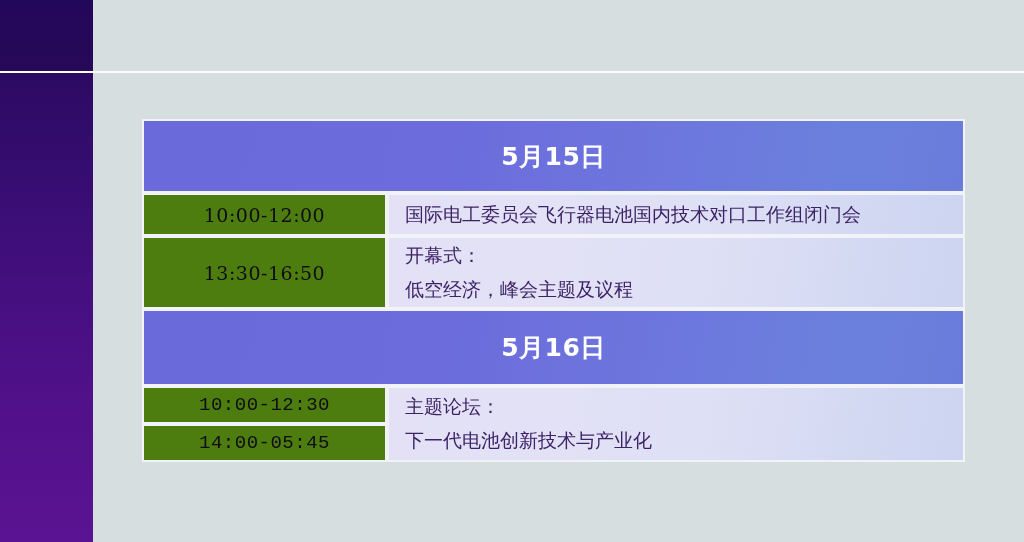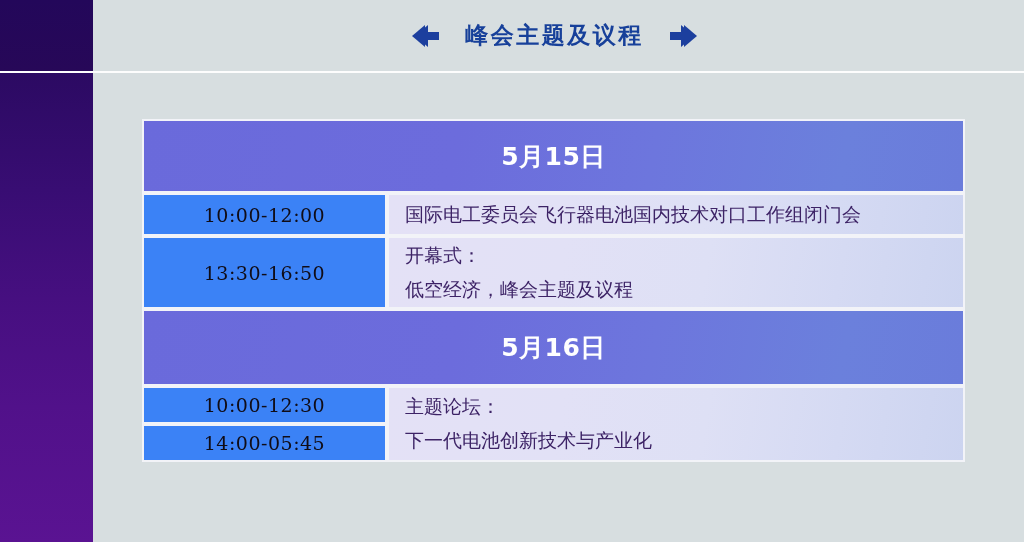--- a/index.html
+++ b/index.html
@@ -107,30 +107,30 @@
     font-family: "DejaVu Sans", "Liberation Sans", sans-serif;
     font-size: 25px;
     font-weight: bold;
     letter-spacing: 0.5px;
   }
   .day-header.second {
     height: 73px;
   }
 
   .time-cell {
-    background: #3b82f6;
+    background: #4d7c0f;
     text-align: center;
     color: #100c16;
     font-family: "DejaVu Serif", "Liberation Serif", serif;
     font-size: 19px;
     letter-spacing: 0.5px;
   }
   .time-cell.h-a { height: 39px; }
   .time-cell.h-b { height: 69px; }
-  .time-cell.h-c { height: 34px; }
+  .time-cell.h-c { height: 34px; font-family: Liberation Mono, monospace; }
 
   .desc-cell {
     background: linear-gradient(100deg, #e4e1f6 0%, #e2e1f6 30%, #dee0f5 55%, #d5daf3 78%, #ccd4f0 100%);
     color: #3d2366;
     font-family: "DejaVu Serif", "Liberation Serif", serif;
     font-size: 19px;
     padding-left: 16px !important;
     line-height: 1.78;
   }
   .desc-cell .line {
@@ -145,37 +145,20 @@
 <body>
 
 <div id="slide">
 
   <div class="sidebar">
     <div class="sidebar-top-block"></div>
   </div>
 
   <div class="top-divider"></div>
 
-  <div class="header">
-    <div class="header-inner">
-      <span class="arrow-wrap">
-        <svg class="arrow-icon" viewBox="0 0 34 26" xmlns="http://www.w3.org/2000/svg" aria-hidden="true">
-          <polygon points="16,2 16,9 27,9 27,17 16,17 16,24 3,13" fill="#1c3f9e"></polygon>
-          <polygon points="13,2 13,24 0,13" fill="#1c3f9e"></polygon>
-        </svg>
-      </span>
-      <span class="title-text">峰会主题及议程</span>
-      <span class="arrow-wrap">
-        <svg class="arrow-icon" viewBox="0 0 34 26" xmlns="http://www.w3.org/2000/svg" aria-hidden="true">
-          <polygon points="18,2 18,9 7,9 7,17 18,17 18,24 31,13" fill="#1c3f9e"></polygon>
-          <polygon points="21,2 21,24 34,13" fill="#1c3f9e"></polygon>
-        </svg>
-      </span>
-    </div>
-  </div>
 
   <table class="agenda-table">
     <colgroup>
       <col class="col-time">
       <col class="col-desc">
     </colgroup>
     <tbody>
       <tr>
         <td class="day-header" colspan="2">5月15日</td>
       </tr>

